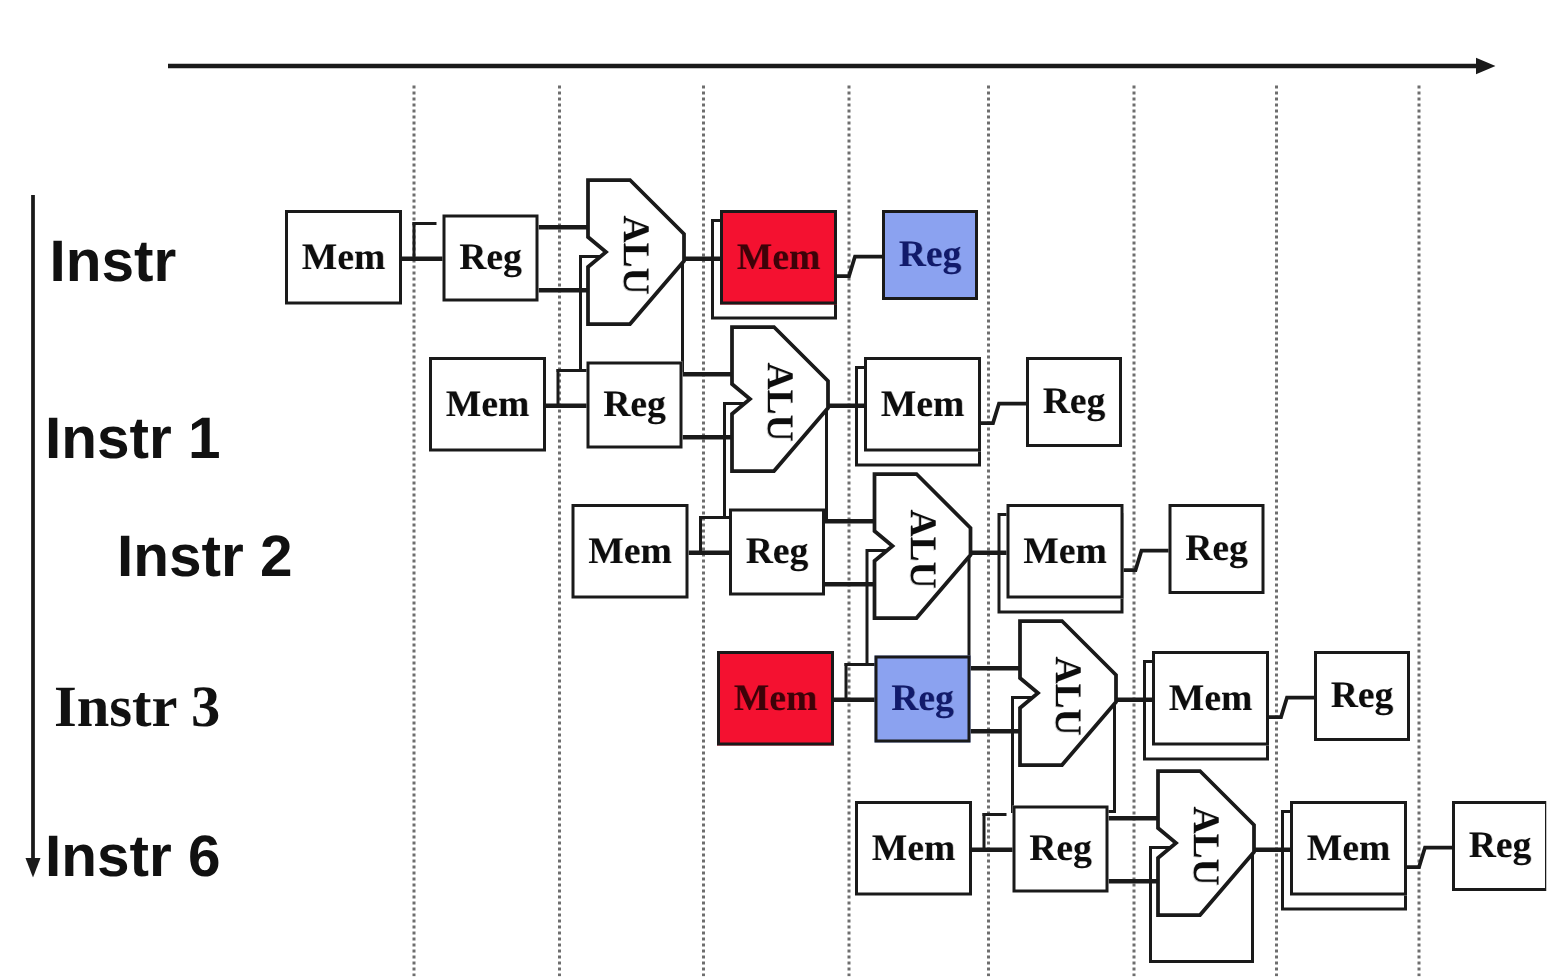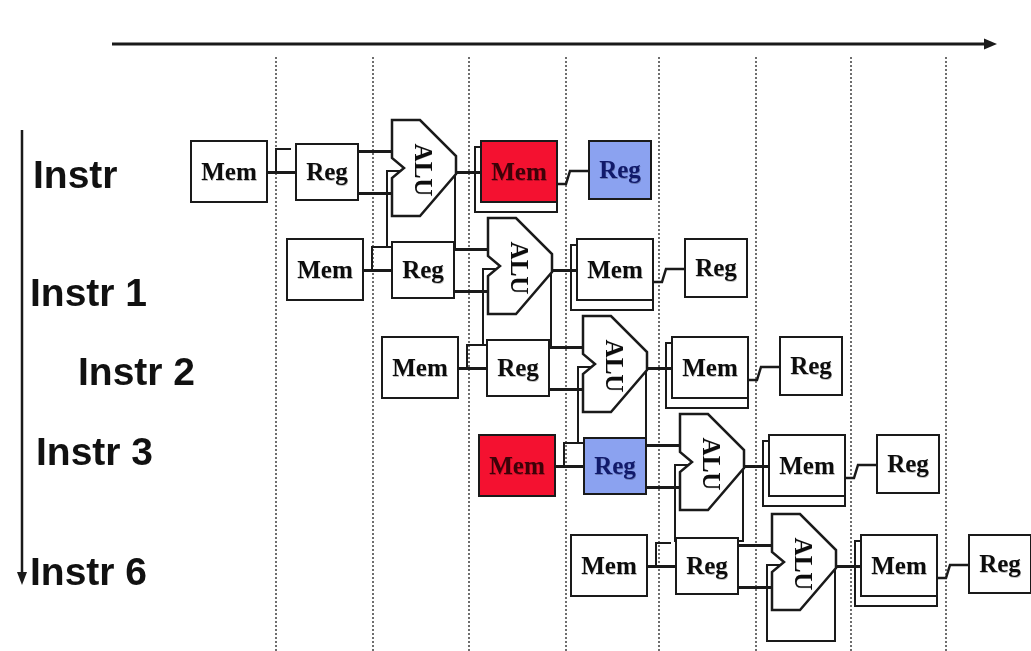--- a/index.html
+++ b/index.html
@@ -147,21 +147,21 @@
       <div class="cycle-line" style="left: 658px;"></div>
       <div class="cycle-line" style="left: 755px;"></div>
       <div class="cycle-line" style="left: 850px;"></div>
       <div class="cycle-line" style="left: 945px;"></div>
     </div>
 
   <div id="row-labels">
       <div class="row-label" style="left: 33px; top: 155px;">Instr</div>
       <div class="row-label" style="left: 30px; top: 273px;">Instr 1</div>
       <div class="row-label" style="left: 30px; top: 352px; margin-left: 48px;">Instr 2</div>
-      <div class="row-label" style="left: 36px; top: 432px;">Instr 3</div>
+      <div class="row-label" style="left: 36px; top: 452px; font-family: Liberation Serif, serif;">Instr 3</div>
       <div class="row-label" style="left: 30px; top: 552px;">Instr 6</div>
     </div>
 
   <div id="pipeline-rows">
       <div class="stage" style="left: 190px; top: 140px; width: 78px; height: 63px;">Mem</div>
       <div style="position: absolute; box-sizing: border-box; left: 275px; top: 148px; width: 16px; height: 26px; border-top: 2.5px solid rgb(26, 26, 26); border-left: 2.5px solid rgb(26, 26, 26); border-bottom: 2.5px solid rgb(26, 26, 26); z-index: 2;"></div>
       <div class="wire wire-h" style="left: 268px; top: 171px; width: 30px;"></div>
       <div class="stage" style="left: 295px; top: 143px; width: 64px; height: 58px;">Reg</div>
       <div style="position: absolute; box-sizing: border-box; left: 386px; top: 170px; width: 70px; height: 78px; border: 2.5px solid rgb(26, 26, 26); background: transparent; z-index: 1;"></div>
       <div class="wire wire-h" style="left: 359px; top: 150px; width: 34px;"></div>

